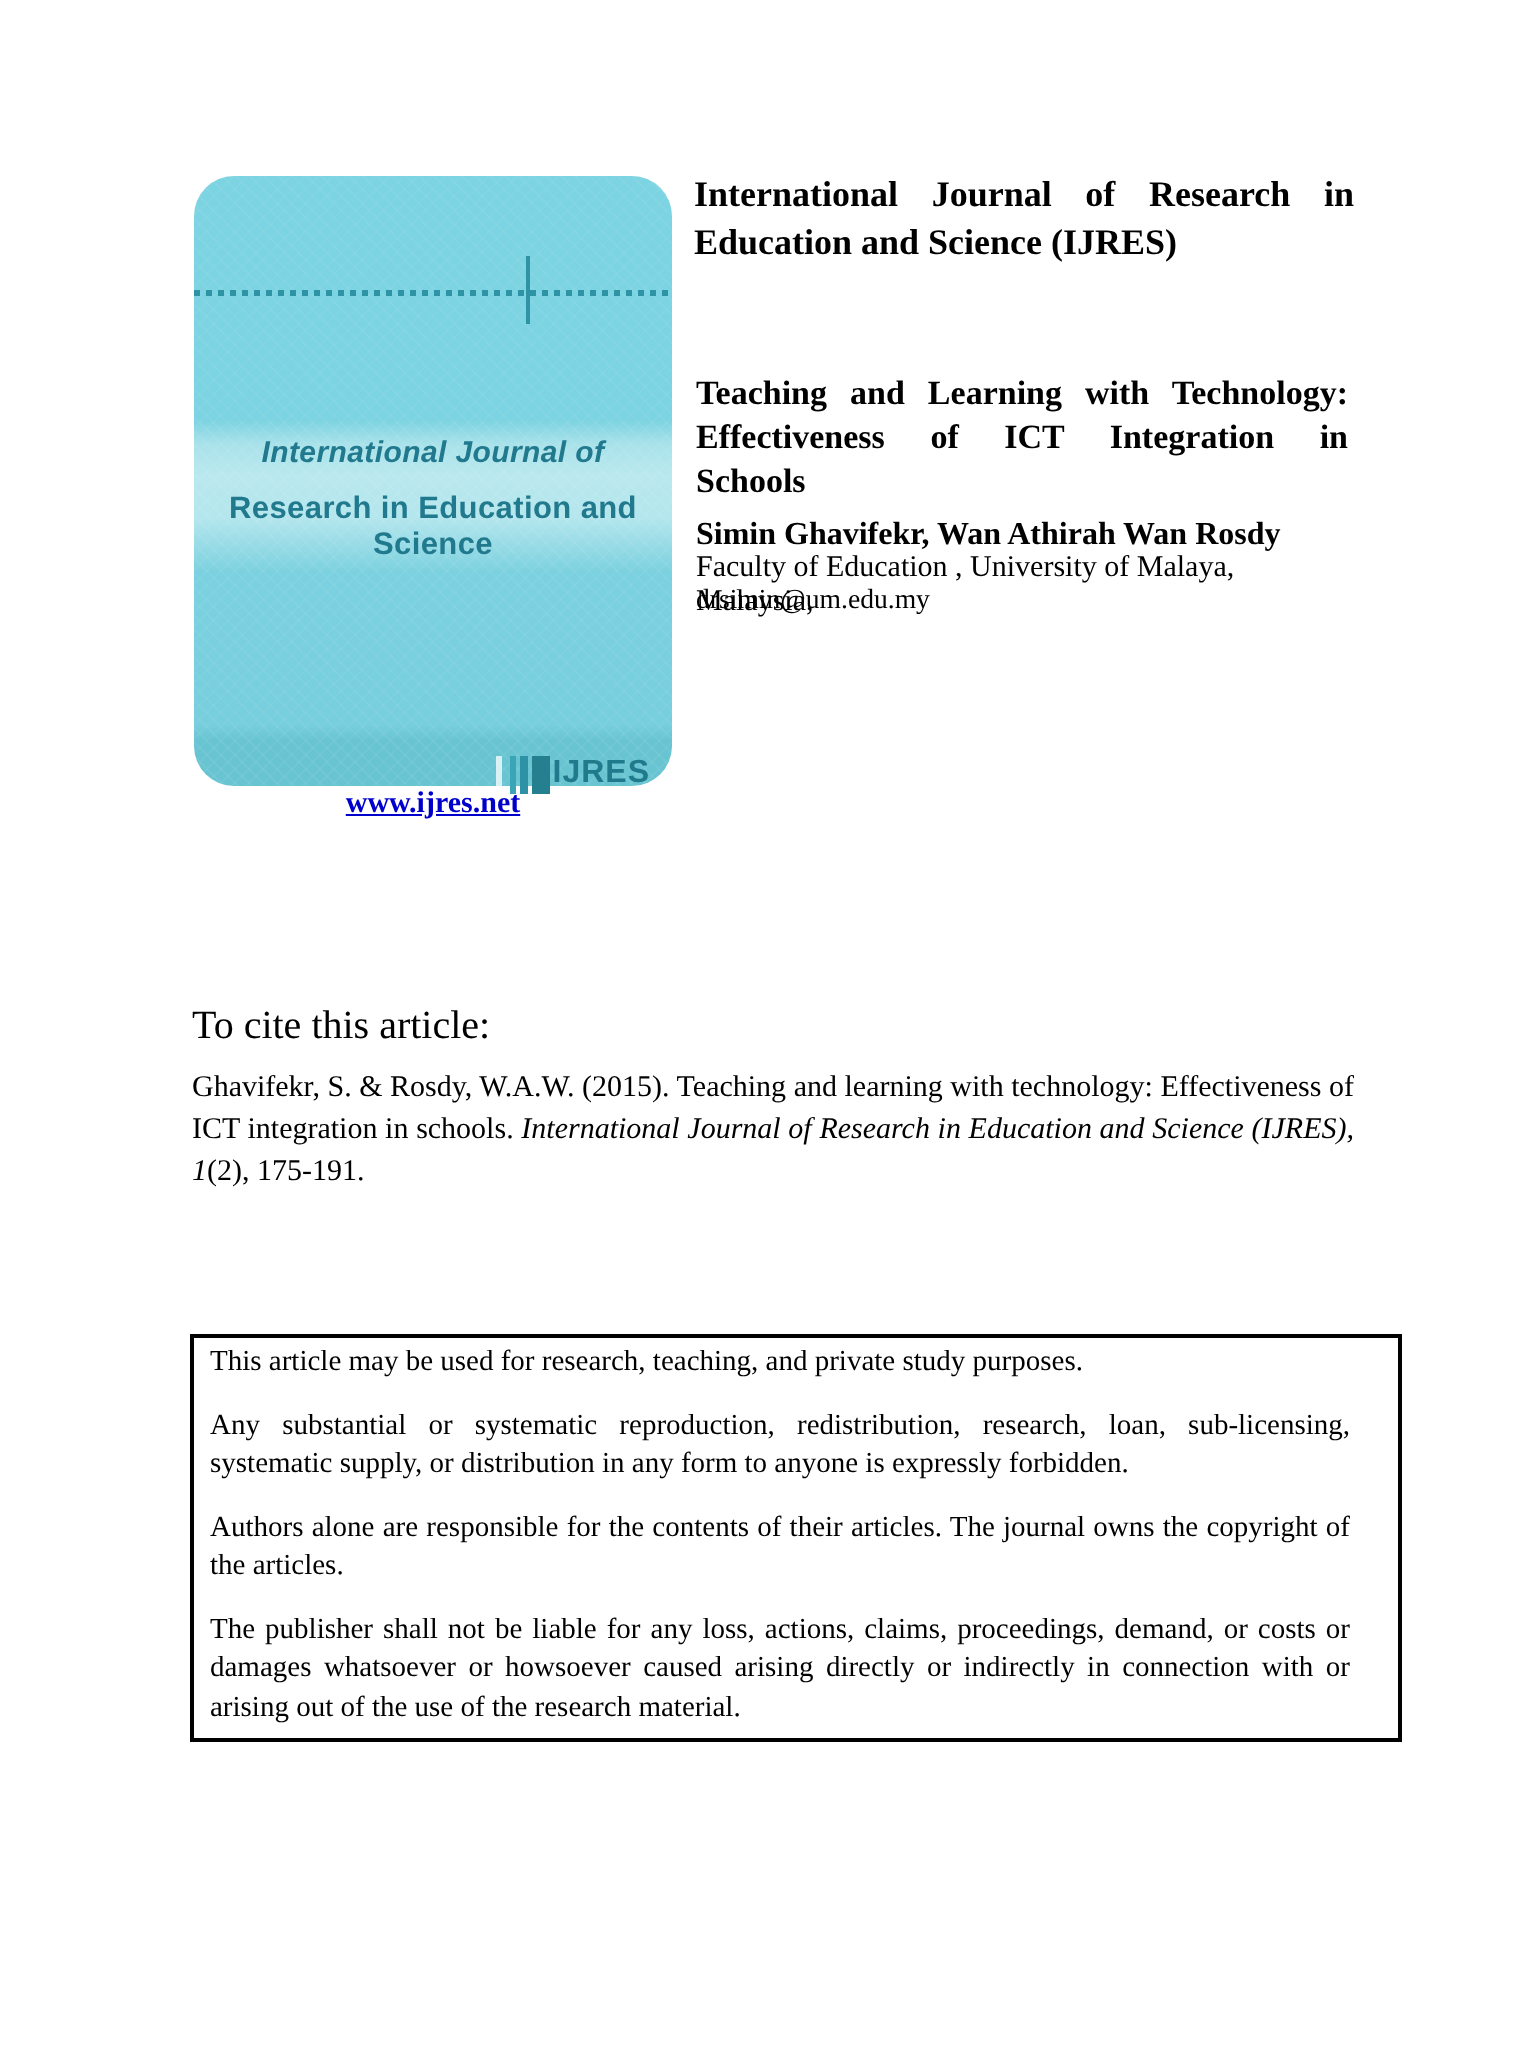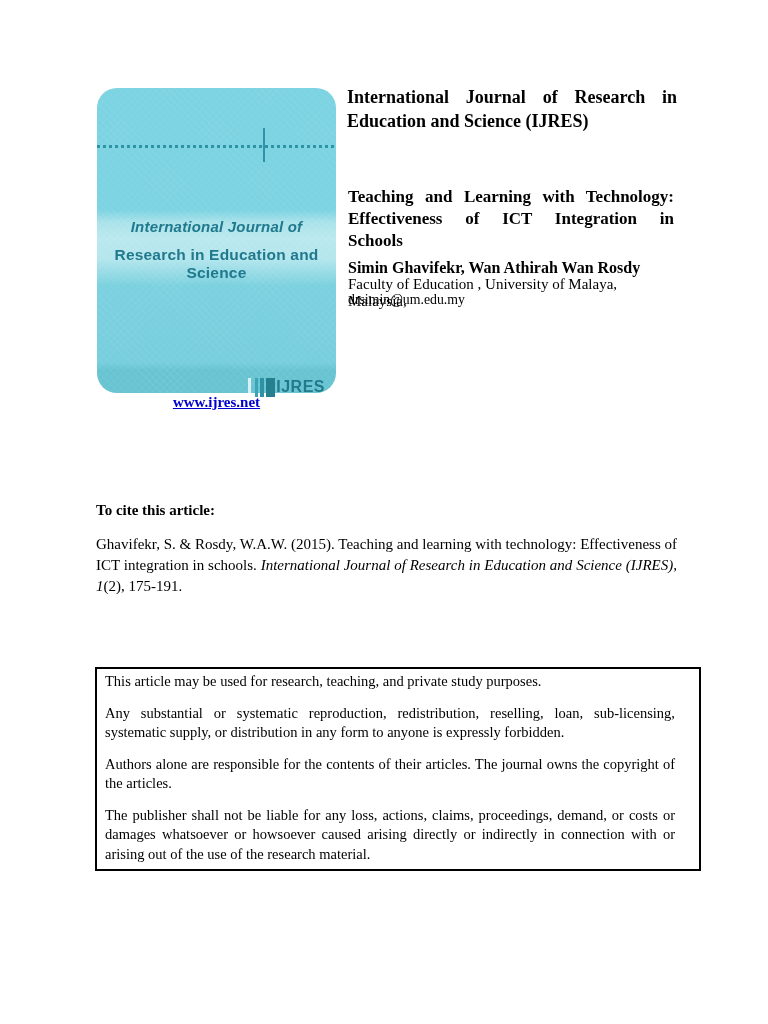--- a/index.html
+++ b/index.html
@@ -69,21 +69,21 @@
   }
   .tjust { text-align:justify; text-align-last:justify; }
   .authors {
     position:absolute; left:348px; top:259px; width:330px;
     font-weight:bold; font-size:16px;
   }
   .affiliation { position:absolute; left:348px; top:276px; width:330px; font-size:15px; }
   .email { position:absolute; left:348px; top:292px; width:330px; font-size:13.8px; }
 
   
-  .cite-heading { position:absolute; left:96px; top:502px; font-weight:bold; font-size:15px; }
+  .cite-heading { position:absolute; left:96px; top:502px; font-weight:normal; font-size:20px; }
   .cite-text {
     position:absolute; left:96px; top:534px; width:581px; margin:0;
     font-size:15px; line-height:21px; text-align:justify;
   }
 
   
   .disclaimer {
     position:absolute; left:95px; top:667px; width:570px;
     border:2px solid #000; padding:3px 24px 5px 8px;
   }
@@ -126,18 +126,18 @@
 
   <div class="authors">Simin Ghavifekr, Wan Athirah Wan Rosdy</div>
   <div class="affiliation">Faculty of Education , University of Malaya, Malaysia,</div>
   <div class="email">drsimin@um.edu.my</div>
 
   <div class="cite-heading">To cite this article:</div>
   <p class="cite-text"><span>Ghavifekr, S. &amp; Rosdy, W.A.W. (2015). Teaching and learning with technology: Effectiveness of ICT integration in schools. </span><i>International Journal of Research in Education and Science (IJRES), 1</i><span>(2), 175-191.</span></p>
 
   <div class="disclaimer">
     <p>This article may be used for research, teaching, and private study purposes.</p>
-    <p>Any substantial or systematic reproduction, redistribution, reselling, loan, sub-licensing, systematic supply, or distribution in any form to anyone is expressly forbidden.</p>
+    <p>Any substantial or systematic reproduction, redistribution, research, loan, sub-licensing, systematic supply, or distribution in any form to anyone is expressly forbidden.</p>
     <p>Authors alone are responsible for the contents of their articles. The journal owns the copyright of the articles.</p>
     <p>The publisher shall not be liable for any loss, actions, claims, proceedings, demand, or costs or damages whatsoever or howsoever caused arising directly or indirectly in connection with or arising out of the use of the research material.</p>
   </div>
 
 </div>
 
 </body></html>

